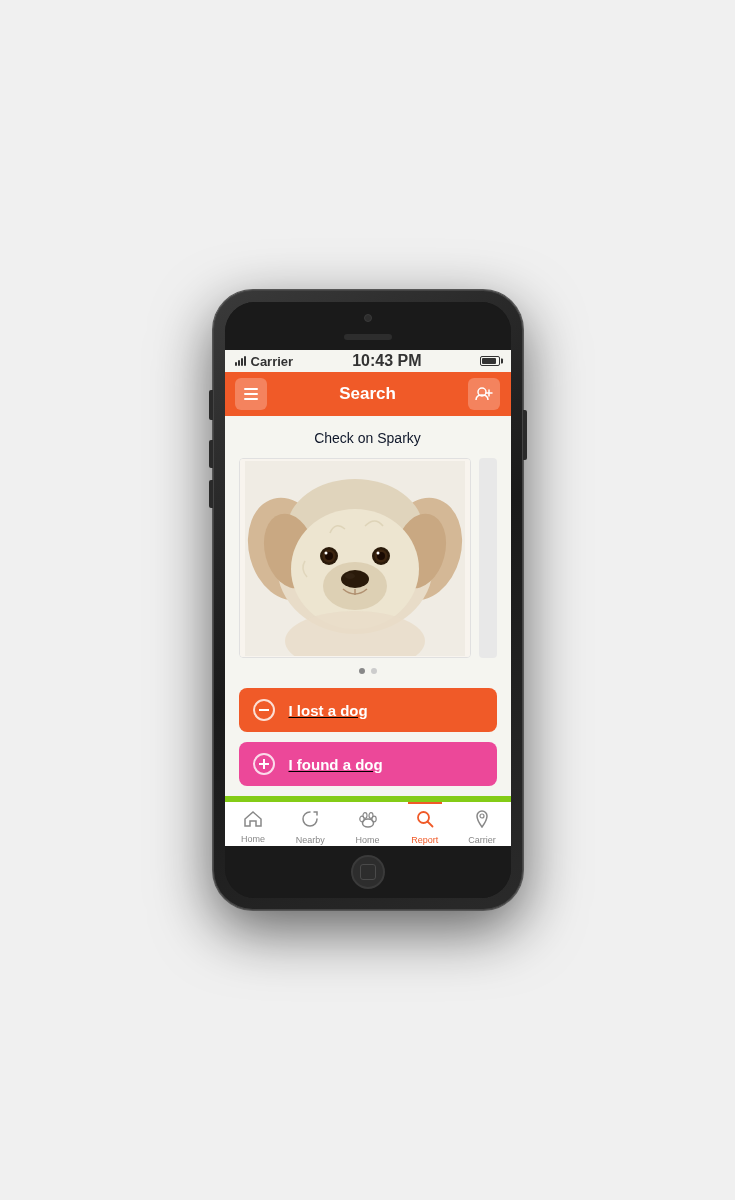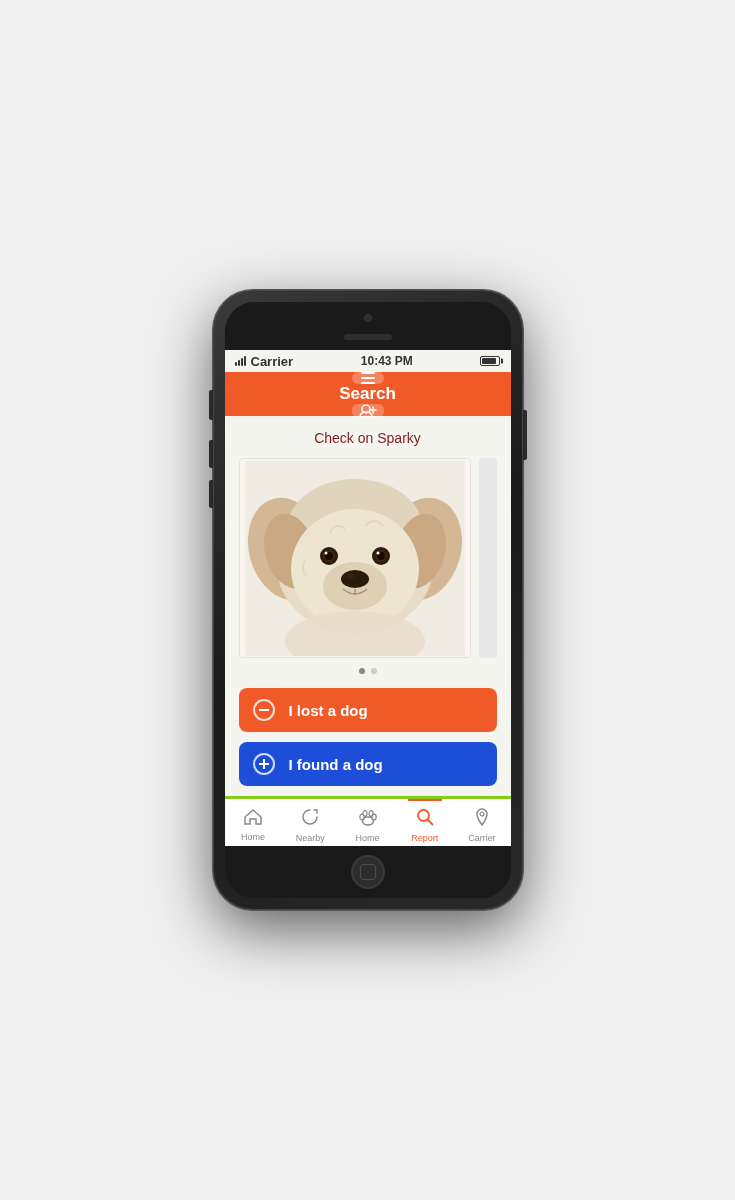--- a/index.html
+++ b/index.html
@@ -149,21 +149,21 @@
       margin-right: 2px;
     }
 
     .signal-bars span {
       background: #333;
       width: 2px;
       border-radius: 1px;
     }
 
     .status-center {
-      font-size: 12px;
+      font-size: 16px;
       font-weight: 600;
       color: #333;
     }
 
     .status-right {
       display: flex;
       align-items: center;
       gap: 4px;
     }
 
@@ -199,21 +199,20 @@
 
     
     .app-header {
       background: #f05a28;
       height: 44px;
       display: flex;
       align-items: center;
       justify-content: space-between;
       padding: 0 10px;
       flex-shrink: 0;
-      flex-direction: column;
     }
 
     .header-menu-btn {
       width: 32px;
       height: 32px;
       background: rgba(255,255,255,0.25);
       border-radius: 6px;
       display: flex;
       align-items: center;
       justify-content: center;
@@ -257,21 +256,21 @@
     .main-content {
       flex: 1;
       display: flex;
       flex-direction: column;
       align-items: center;
       padding: 14px 14px 0;
       overflow: hidden;
     }
 
     .subtitle {
-      color: #7f1d1d;
+      color: #0f172a;
       font-size: 14px;
       margin-bottom: 12px;
     }
 
     
     .carousel-container {
       width: 100%;
       height: 200px;
       display: flex;
       overflow: hidden;
@@ -340,28 +339,29 @@
     .action-btn {
       width: 100%;
       height: 44px;
       border-radius: 8px;
       display: flex;
       align-items: center;
       padding: 8px 14px;
       cursor: pointer;
       border: none;
       gap: 14px;
+      text-decoration: underline;
     }
 
     .btn-orange {
       background: #f05a28;
     }
 
     .btn-teal {
-      background: #1d4ed8;
+      background: #ec4899;
     }
 
     .btn-icon {
       width: 22px;
       height: 22px;
       border-radius: 50%;
       border: 2px solid rgba(255,255,255,0.8);
       display: flex;
       align-items: center;
       justify-content: center;
@@ -376,21 +376,21 @@
       font-size: 15px;
       font-weight: 600;
     }
 
     
     .tab-bar {
       background: white;
       height: 50px;
       display: flex;
       align-items: flex-start;
-      border-top: 3px solid #84cc16;
+      border-top: 6px solid #84cc16;
       flex-shrink: 0;
       margin-top: auto;
     }
 
     .tab-item {
       flex: 1;
       display: flex;
       flex-direction: column;
       align-items: center;
       justify-content: center;

